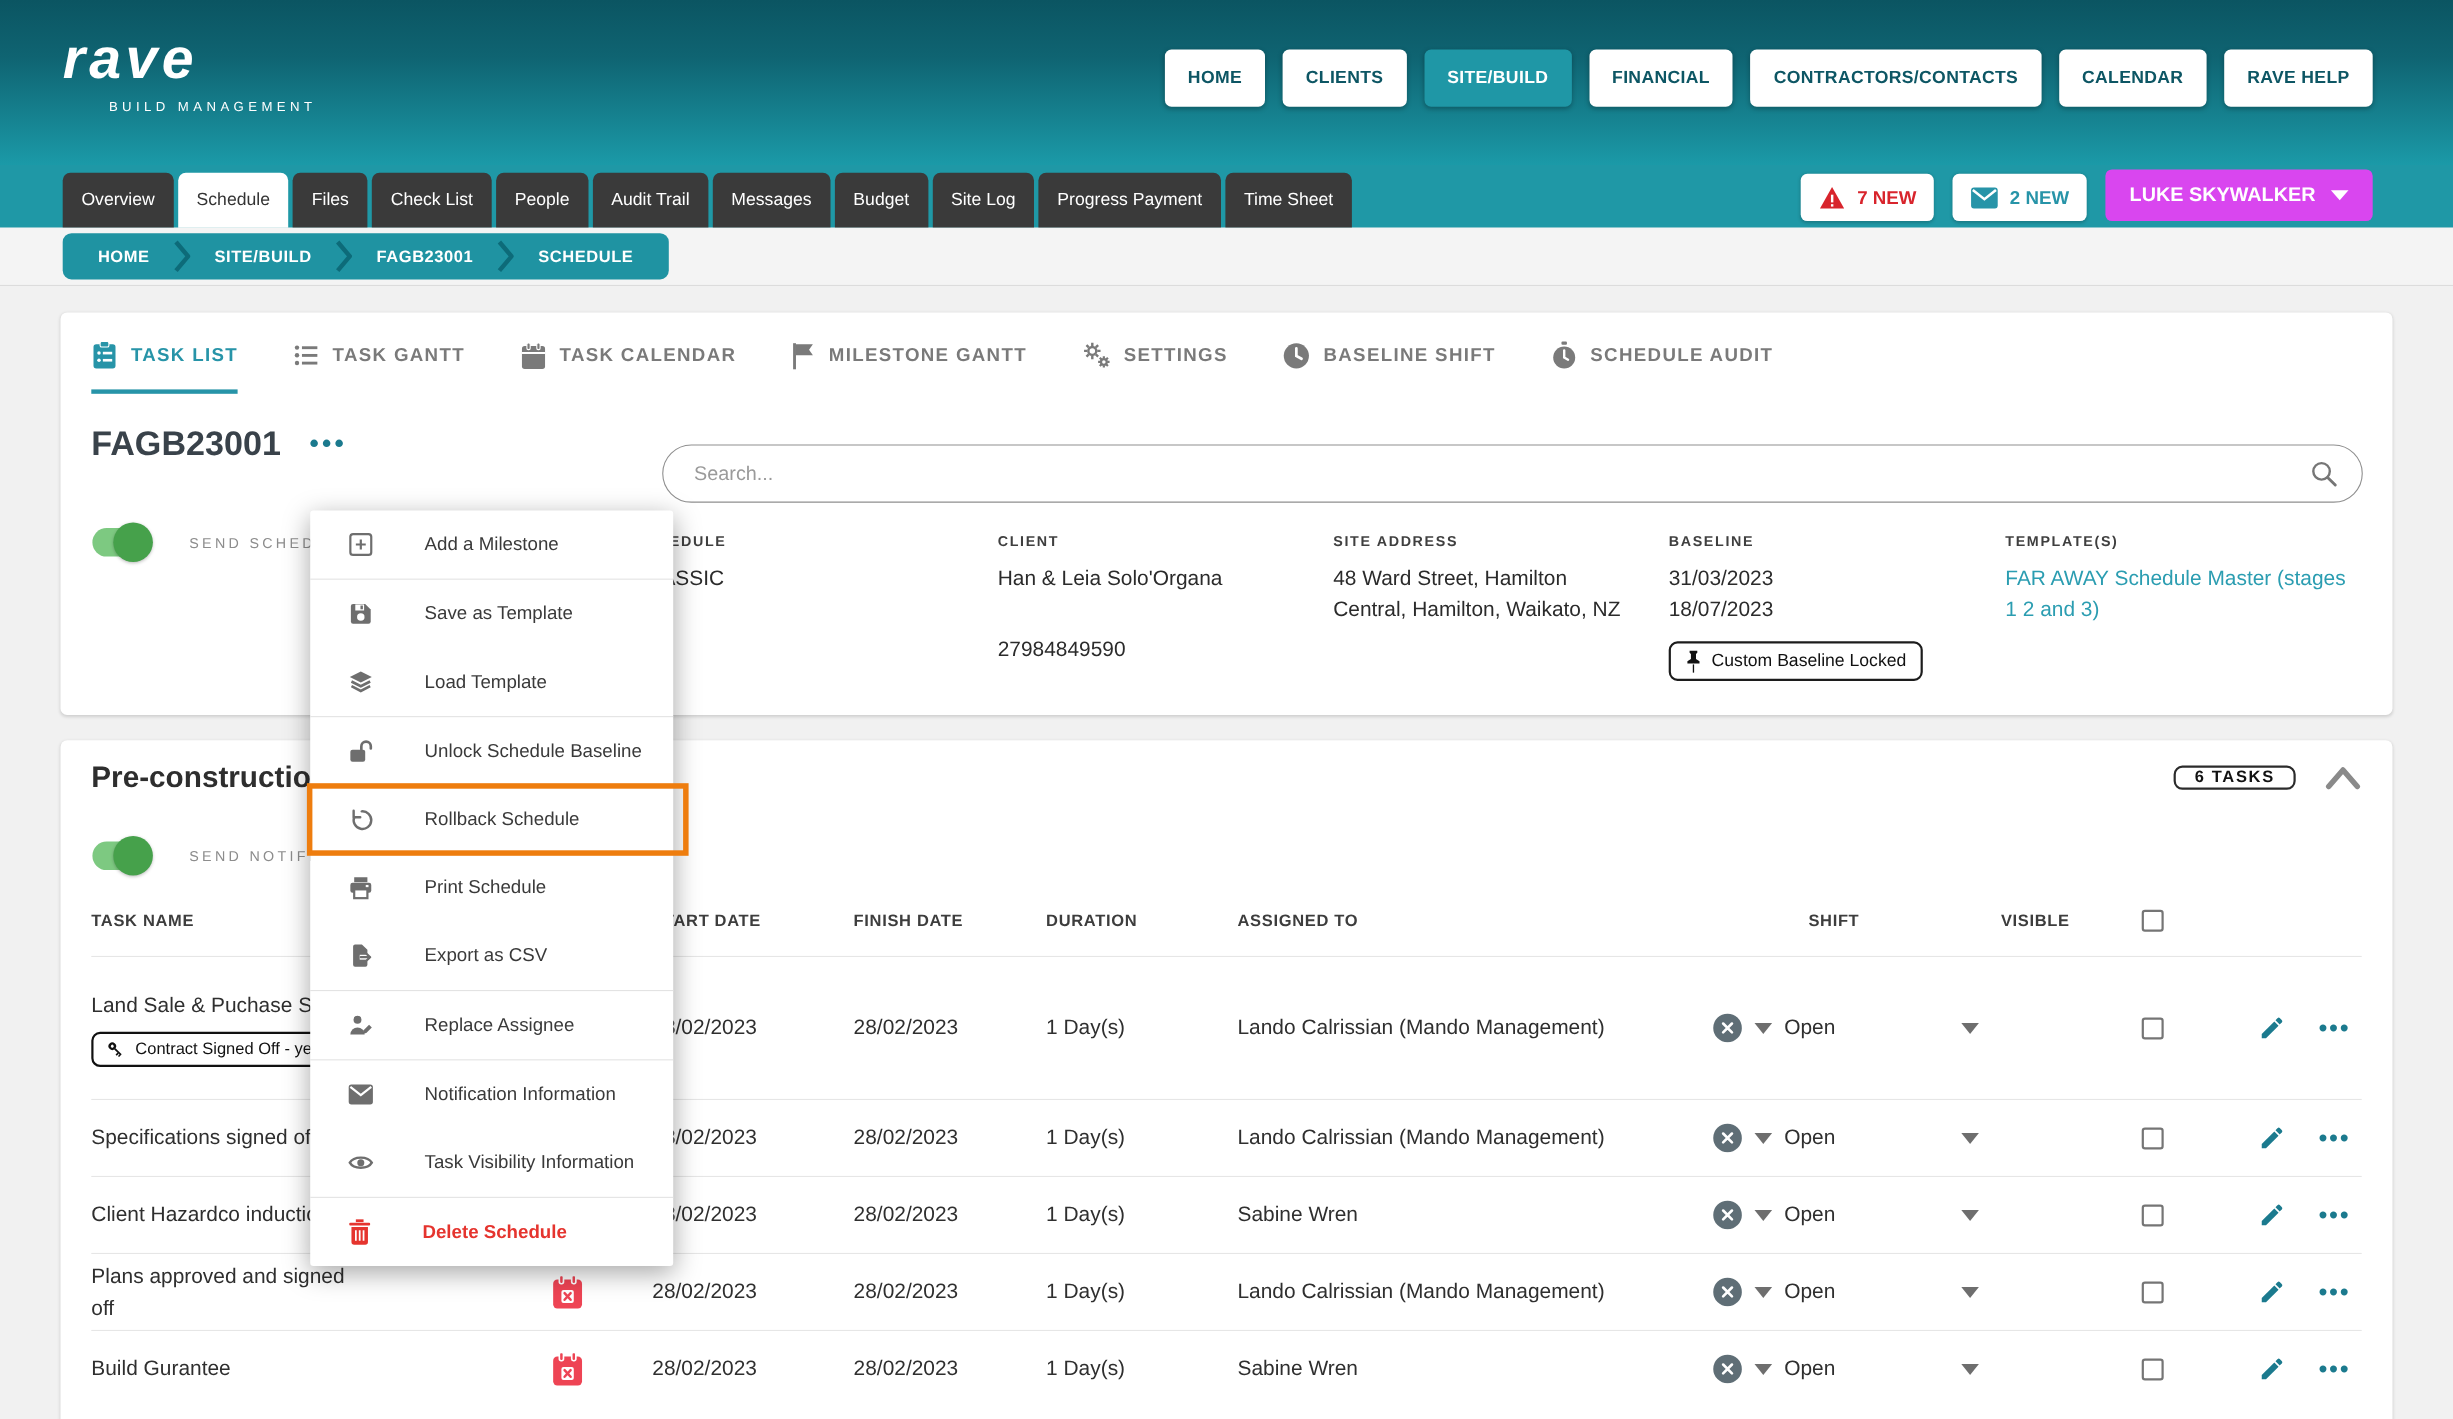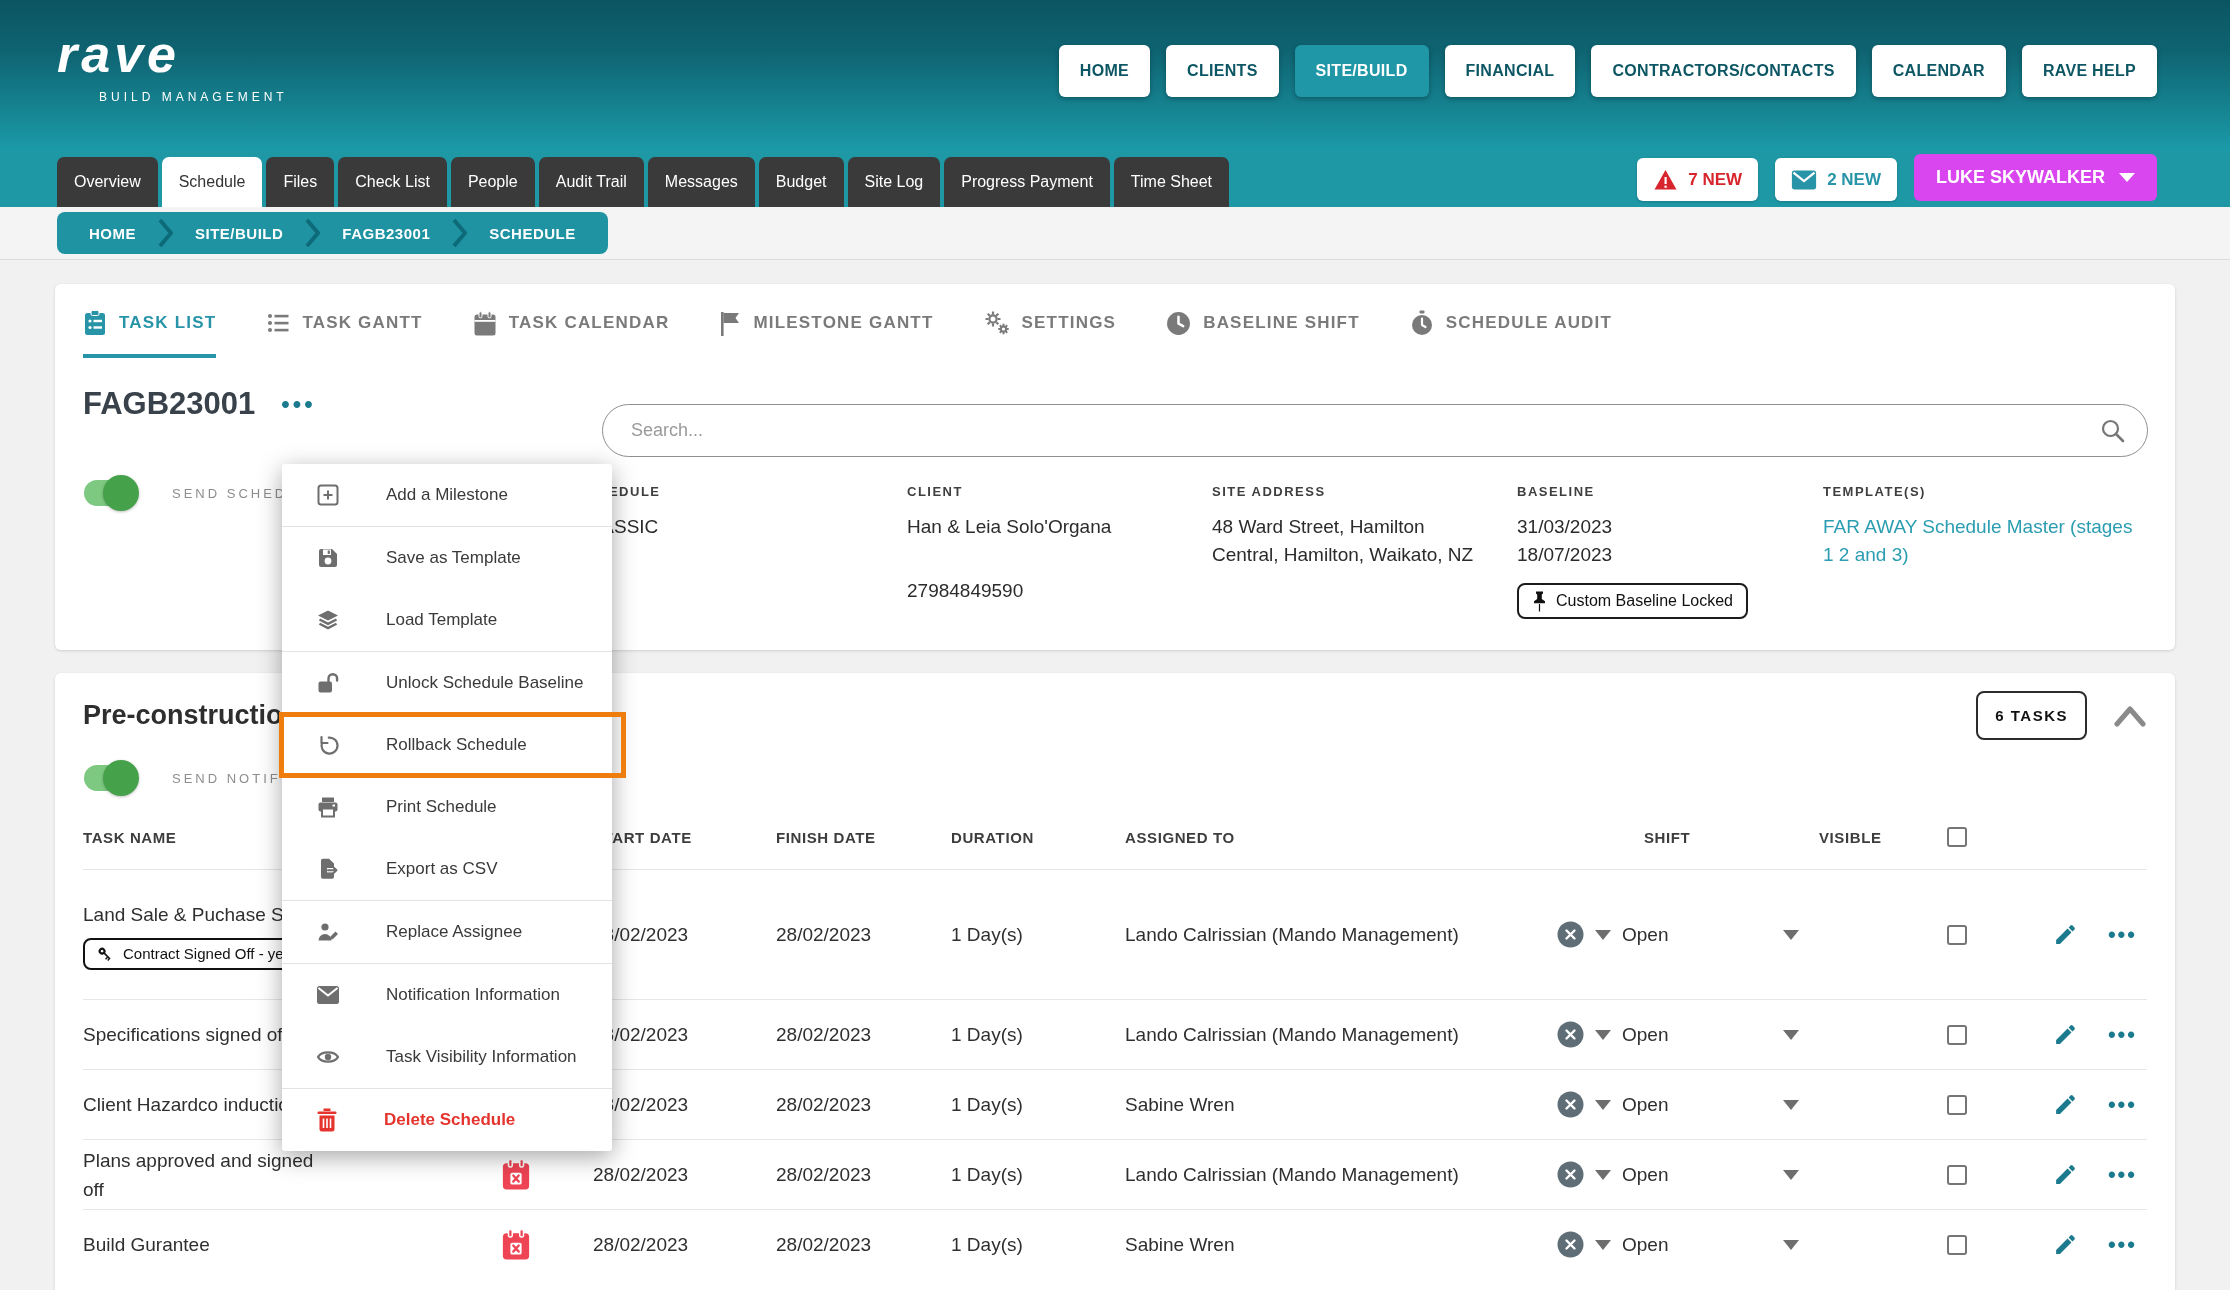--- a/index.html
+++ b/index.html
@@ -77,21 +77,21 @@
   .info-val { font-size:19px; color:#2b2b2b; line-height:28px; }
   .info-link { font-size:19px; color:#2b9db1; line-height:28px; cursor:pointer; }
   .phone { margin-top:36px; }
   .bl-badge { margin-top:14px; display:inline-flex; align-items:center; gap:9px; border:2px solid #1c1c1c;
     border-radius:8px; height:36px; padding:0 13px; font-size:16px; color:#111; background:#fff; white-space:nowrap; }
 
   
   .sect-row { position:absolute; left:28px; right:28px; top:18px; display:flex; align-items:center; }
   .sect-title { font-size:27px; font-weight:700; color:#2e2e2e; }
   .sect-right { margin-left:auto; display:flex; align-items:center; gap:26px; }
-  .tasks-badge { border:2px solid #2b2b2b; border-radius:8px; height:49px; display:flex; align-items:center;
+  .tasks-badge { border:2px solid #2b2b2b; border-radius:8px; height:22px; display:flex; align-items:center;
     padding:0 17px; font-size:15px; font-weight:700; letter-spacing:1.5px; color:#111; cursor:pointer; }
 
   
   .tbl { position:absolute; left:28px; right:28px; top:132px; }
   .t-grid { display:grid; grid-template-columns:418px 92px 183px 175px 174px 432px 250px 110px 80px 150px;
     align-items:center; }
   .t-head { height:64px; }
   .t-head > div { font-size:15px; font-weight:700; color:#3d3d3d; letter-spacing:.6px; }
   .th-status { padding-left:87px; }
   .th-visible { padding-left:12px; }

